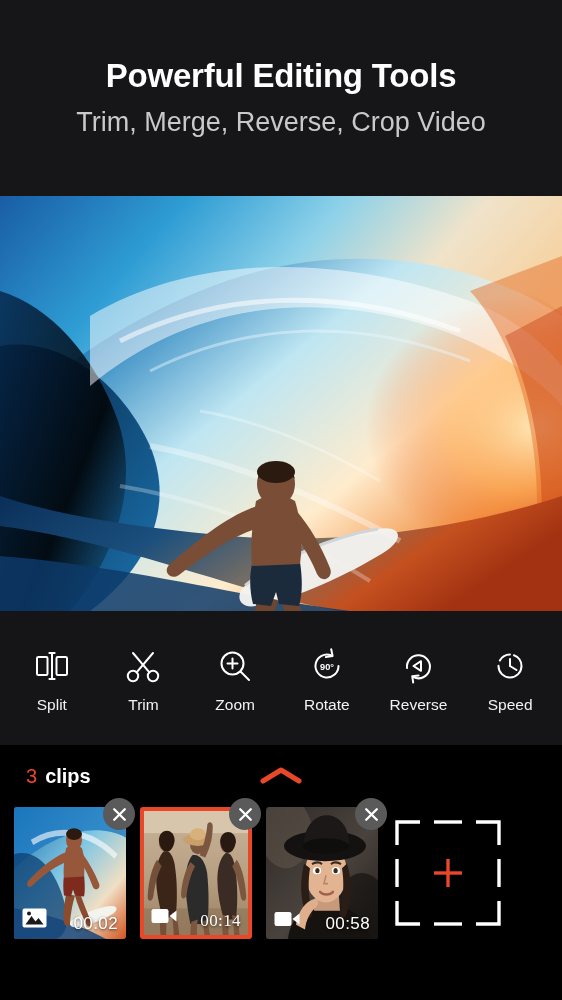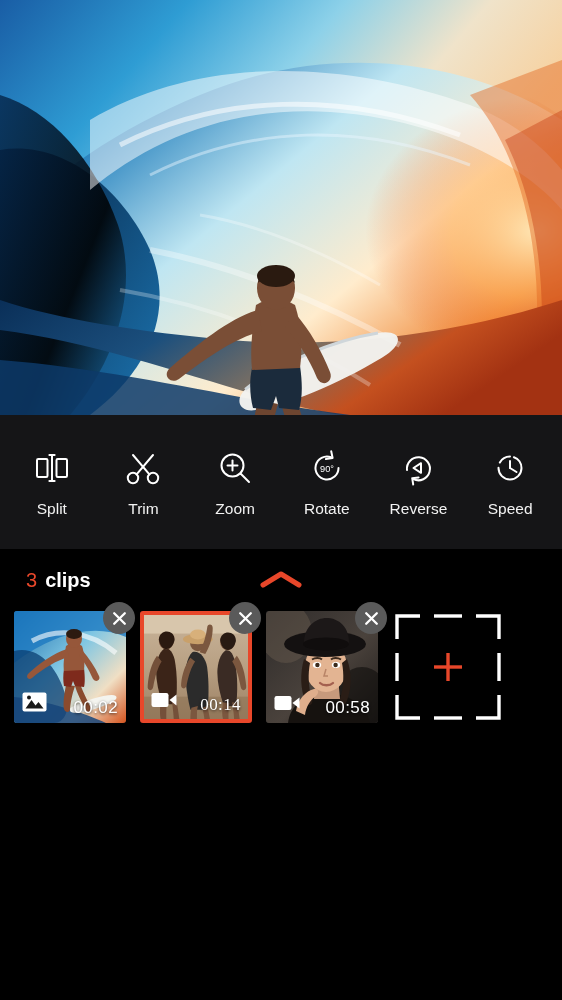--- a/index.html
+++ b/index.html
@@ -32,21 +32,21 @@
   
   .toolbar {
     height:134px; background:#151517;
     display:flex; align-items:center; justify-content:space-around;
     padding:0 6px;
   }
   .tool {
     display:flex; flex-direction:column; align-items:center;
     justify-content:center; width:74px; cursor:pointer;
   }
-  .tool-icon { height:44px; display:flex; justify-content:center; }
+  .tool-icon { height:44px; display:flex; align-items:center; justify-content:center;font-weight:bold; }
   .tool-icon svg { display:block; }
   .tool-label {
     margin-top:9px; font-size:15.5px; color:#f2f2f2; line-height:1;
   }
 
   
   .clips { position:relative; background:#000; height:255px; }
   .clips-head {
     position:relative; height:62px;
     display:flex; align-items:center; padding-left:26px;
@@ -57,21 +57,21 @@
     position:absolute; left:0; right:0; top:0; height:62px;
     display:flex; align-items:center; justify-content:center;
     pointer-events:none;
   }
   .collapse-btn svg { pointer-events:auto; cursor:pointer; }
 
   .clip-strip {
     display:flex; align-items:center; gap:14px; padding-left:14px;
   }
   .clip {
-    position:relative; width:112px; height:112px; flex:0 0 112px;
+    position:relative; width:112px; height:132px; flex:0 0 112px;
     border-radius:10px; overflow:visible; cursor:pointer;padding-left:24px;
   }
   .clip-inner {
     position:absolute; inset:0; border-radius:3px; overflow:hidden;
     background:#222;
   }
   .clip.selected .clip-inner { border:4px solid #e8472a; }
   .clip-inner svg { display:block; width:100%; height:100%; }
 
   .clip-close {
@@ -94,20 +94,24 @@
   .add-clip {
     position:relative; width:112px; height:112px; flex:0 0 112px;
     cursor:pointer; display:flex; align-items:center; justify-content:center;
   }
 </style>
 </head>
 <body>
 
 <div id="app">
 
+  <div class="header">
+    <div class="header-title">Powerful Editing Tools</div>
+    <div class="header-sub">Trim, Merge, Reverse, Crop Video</div>
+  </div>
 
   <div class="preview">
     <svg viewBox="0 0 562 415" preserveAspectRatio="none">
       <defs>
         <linearGradient id="sky" x1="0" y1="0" x2="1" y2="0.35">
           <stop offset="0" stop-color="#1a5fa8"></stop>
           <stop offset="0.30" stop-color="#2f9fd6"></stop>
           <stop offset="0.55" stop-color="#8fd3ea"></stop>
           <stop offset="0.78" stop-color="#f2e3c8"></stop>
           <stop offset="1" stop-color="#f7cf9b"></stop>

